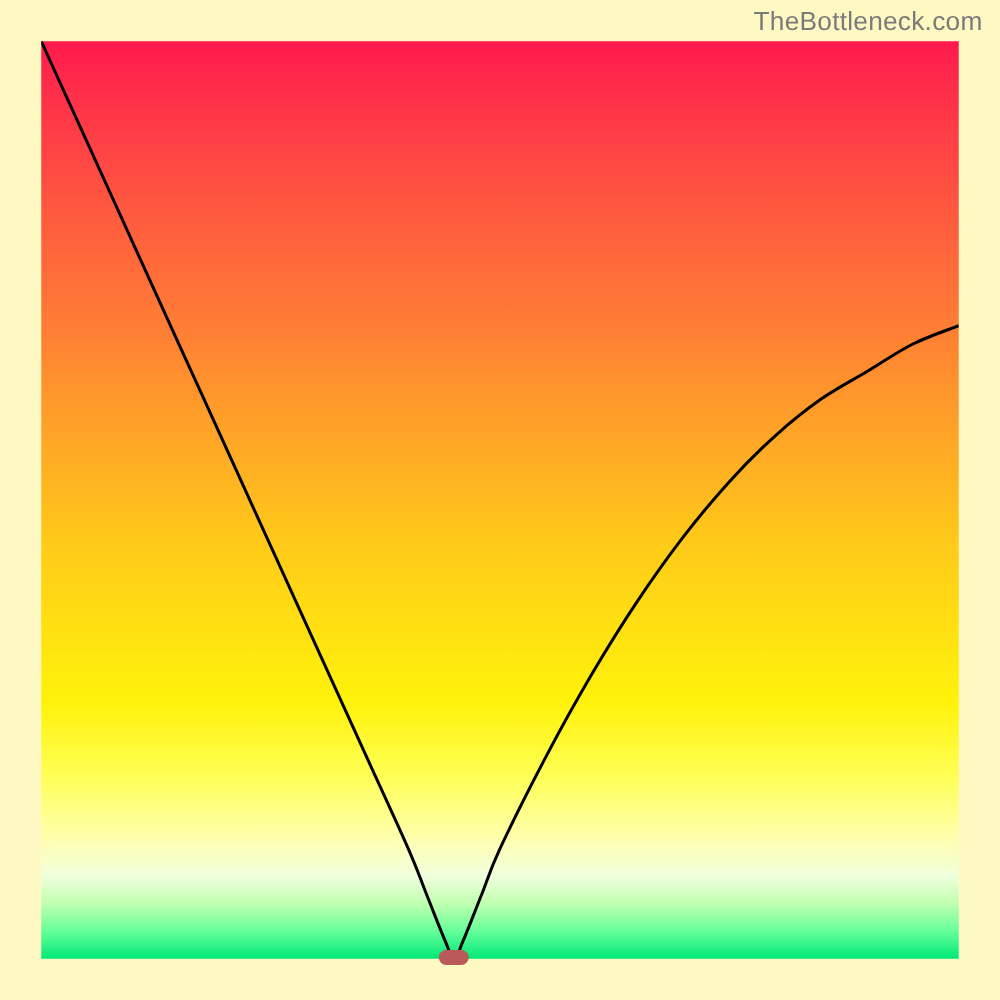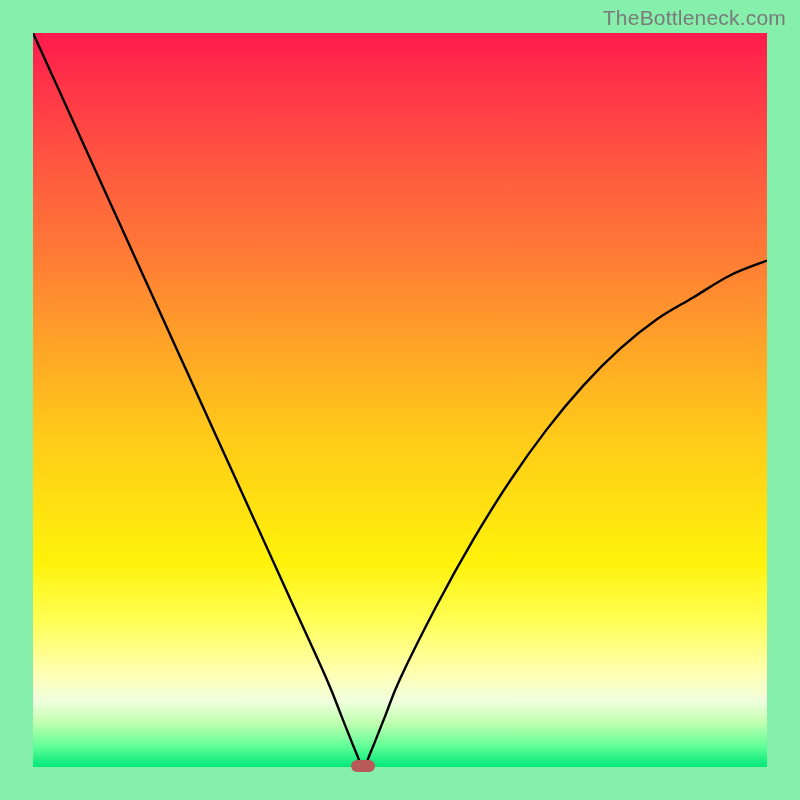--- a/index.html
+++ b/index.html
@@ -10,21 +10,21 @@
     overflow: hidden;
     background: #000;
     font-family: Arial, Helvetica, sans-serif;
   }
   .frame {
     position: absolute;
     left: 0;
     top: 0;
     width: 800px;
     height: 800px;
-    background: #86efac;
+    background: #fef9c3;
   }
   .plot {
     position: absolute;
     left: 33px;
     top: 33px;
     width: 734px;
     height: 734px;
     background: linear-gradient(to bottom,
       #ff1a4d 0%,
       #ff3049 6%,

